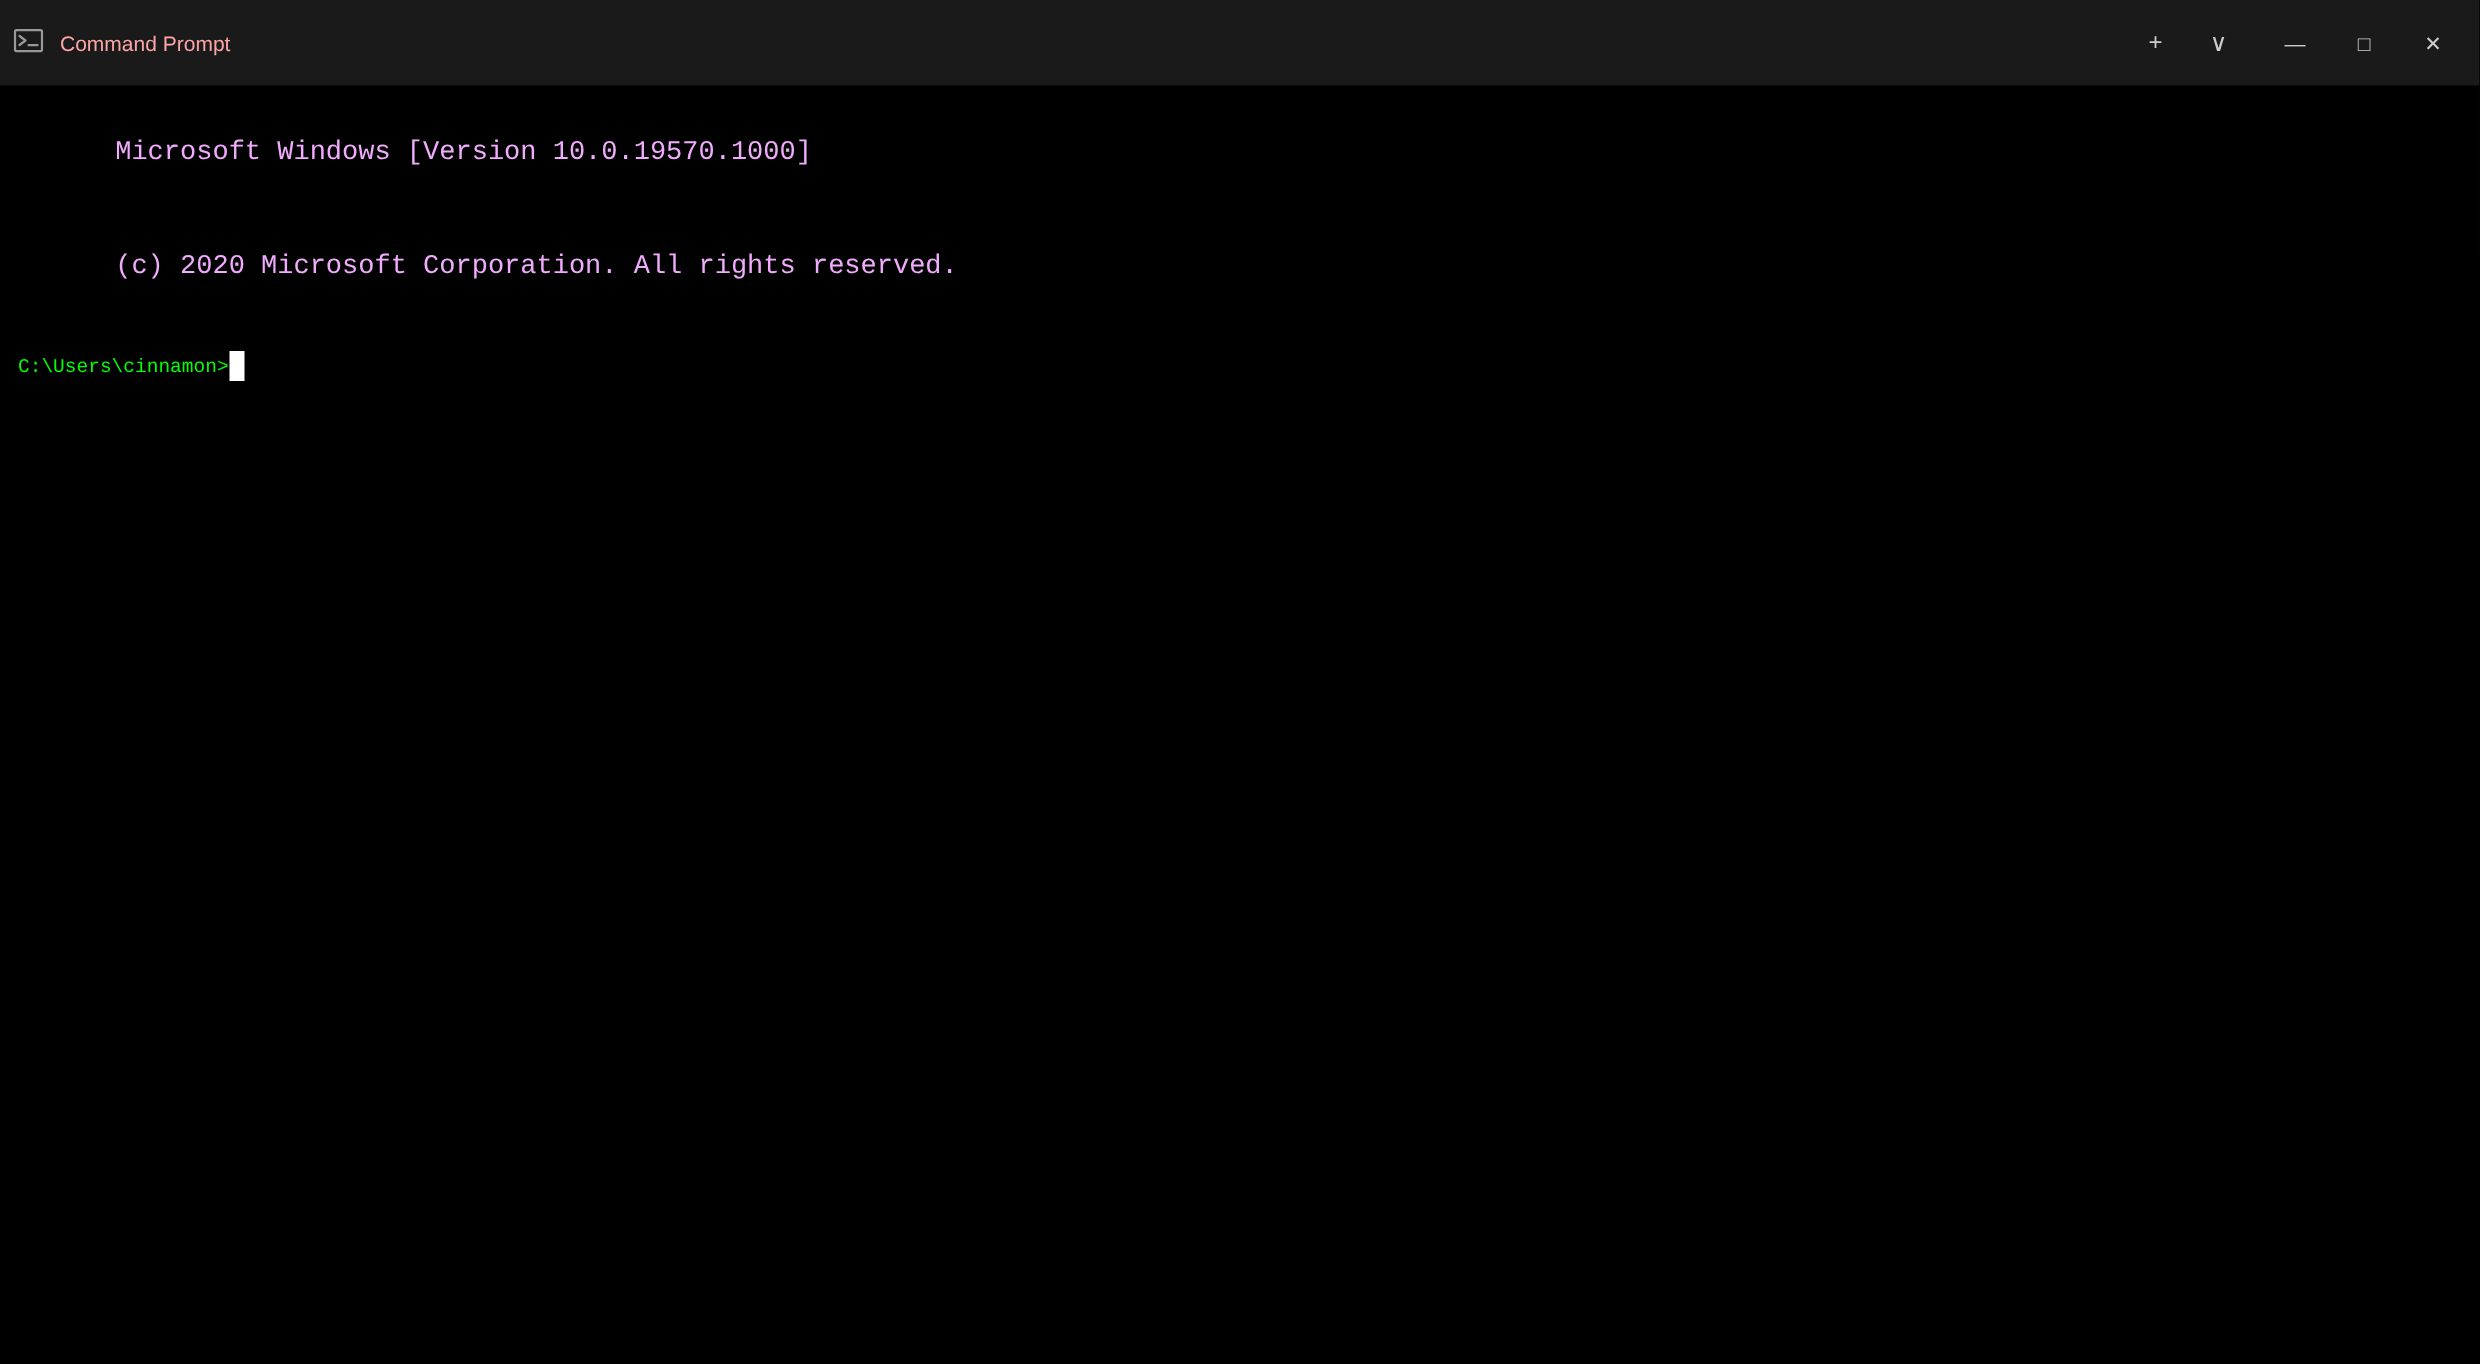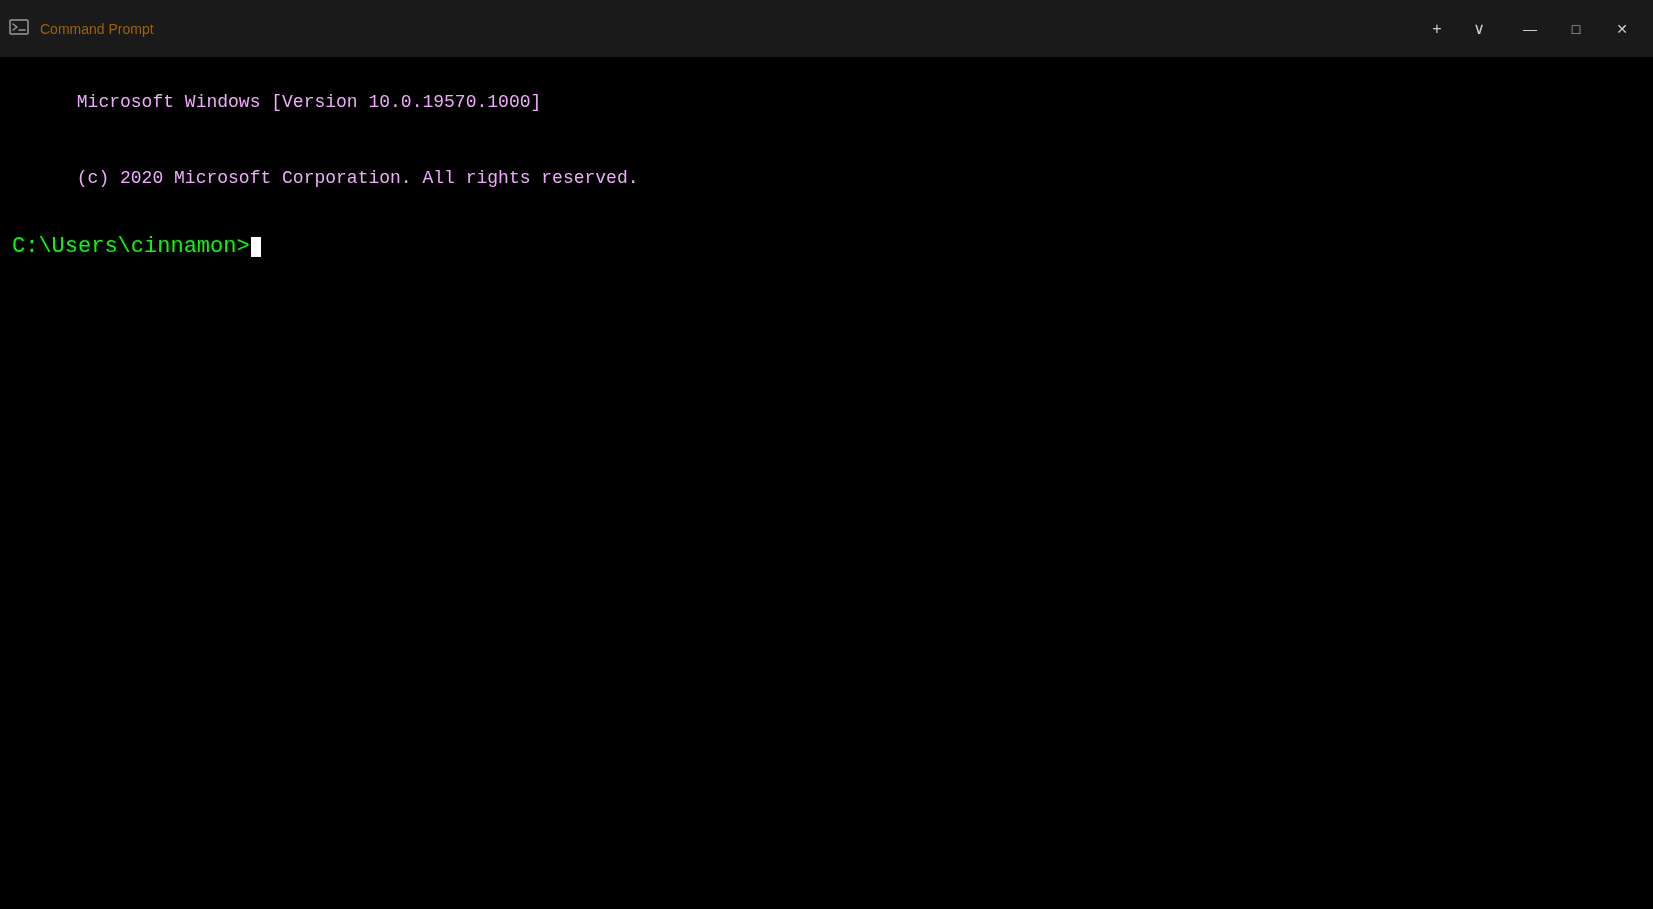--- a/index.html
+++ b/index.html
@@ -49,21 +49,21 @@
       justify-content: center;
       flex-shrink: 0;
     }
 
     .window-icon svg {
       width: 20px;
       height: 20px;
     }
 
     .titlebar-title {
-      color: #a16207;
+      color: #fca5a5;
       font-size: 14px;
       font-family: 'Segoe UI', Arial, sans-serif;
     }
 
     .titlebar-controls {
       display: flex;
       align-items: center;
       gap: 2px;
     }
 
@@ -119,21 +119,21 @@
     }
 
     .prompt-line {
       display: flex;
       align-items: center;
       margin-top: 18px;
     }
 
     .prompt-text {
       color: #00ff00;
-      font-size: 22px;
+      font-size: 13px;
       font-family: 'Courier New', Courier, monospace;
     }
 
     .cursor {
       display: inline-block;
       width: 10px;
       height: 20px;
       background: #ffffff;
       margin-left: 1px;
       animation: blink 1s step-end infinite;

